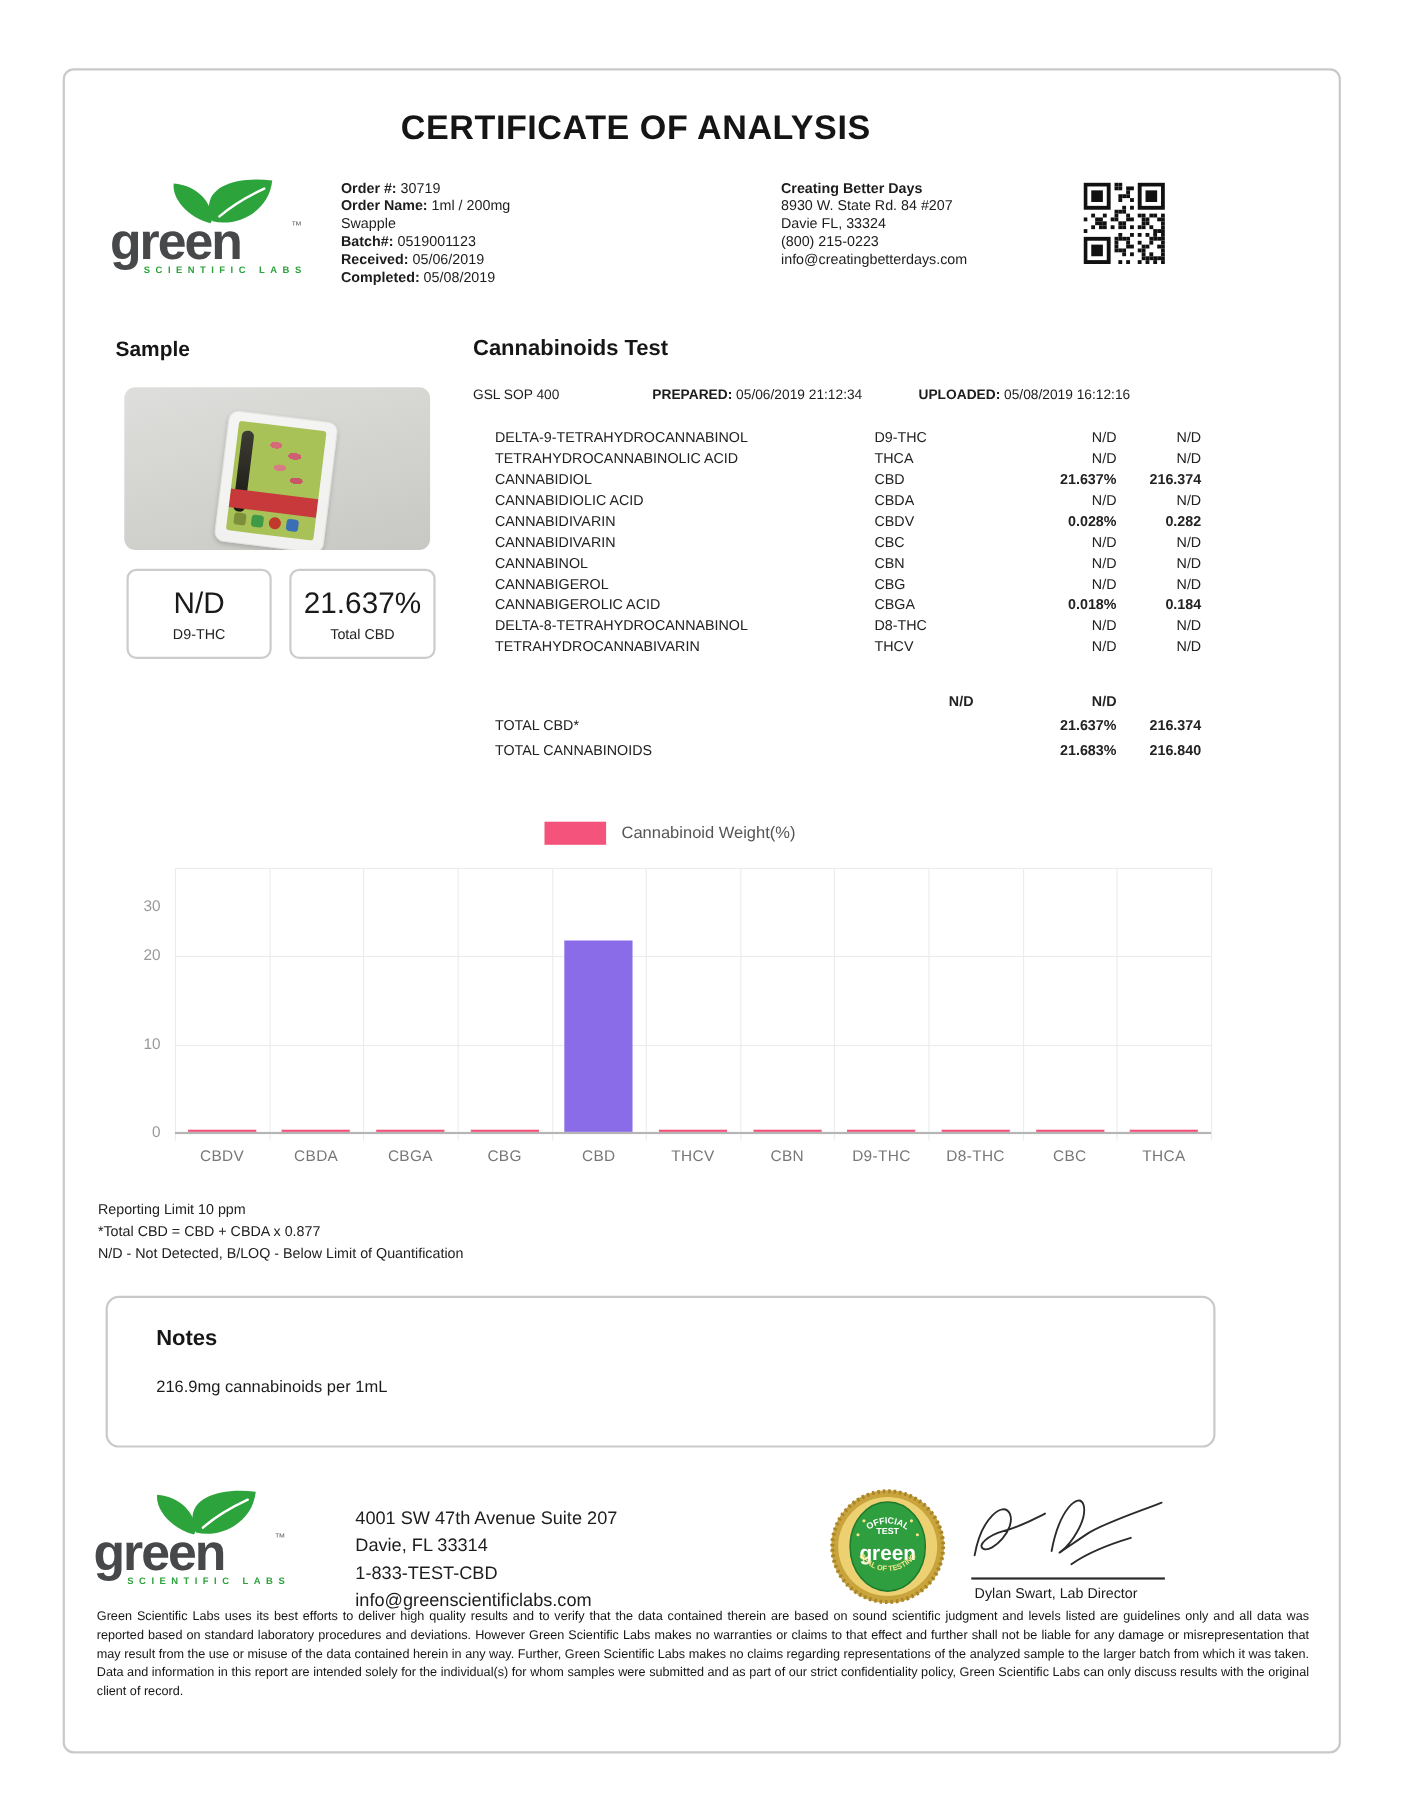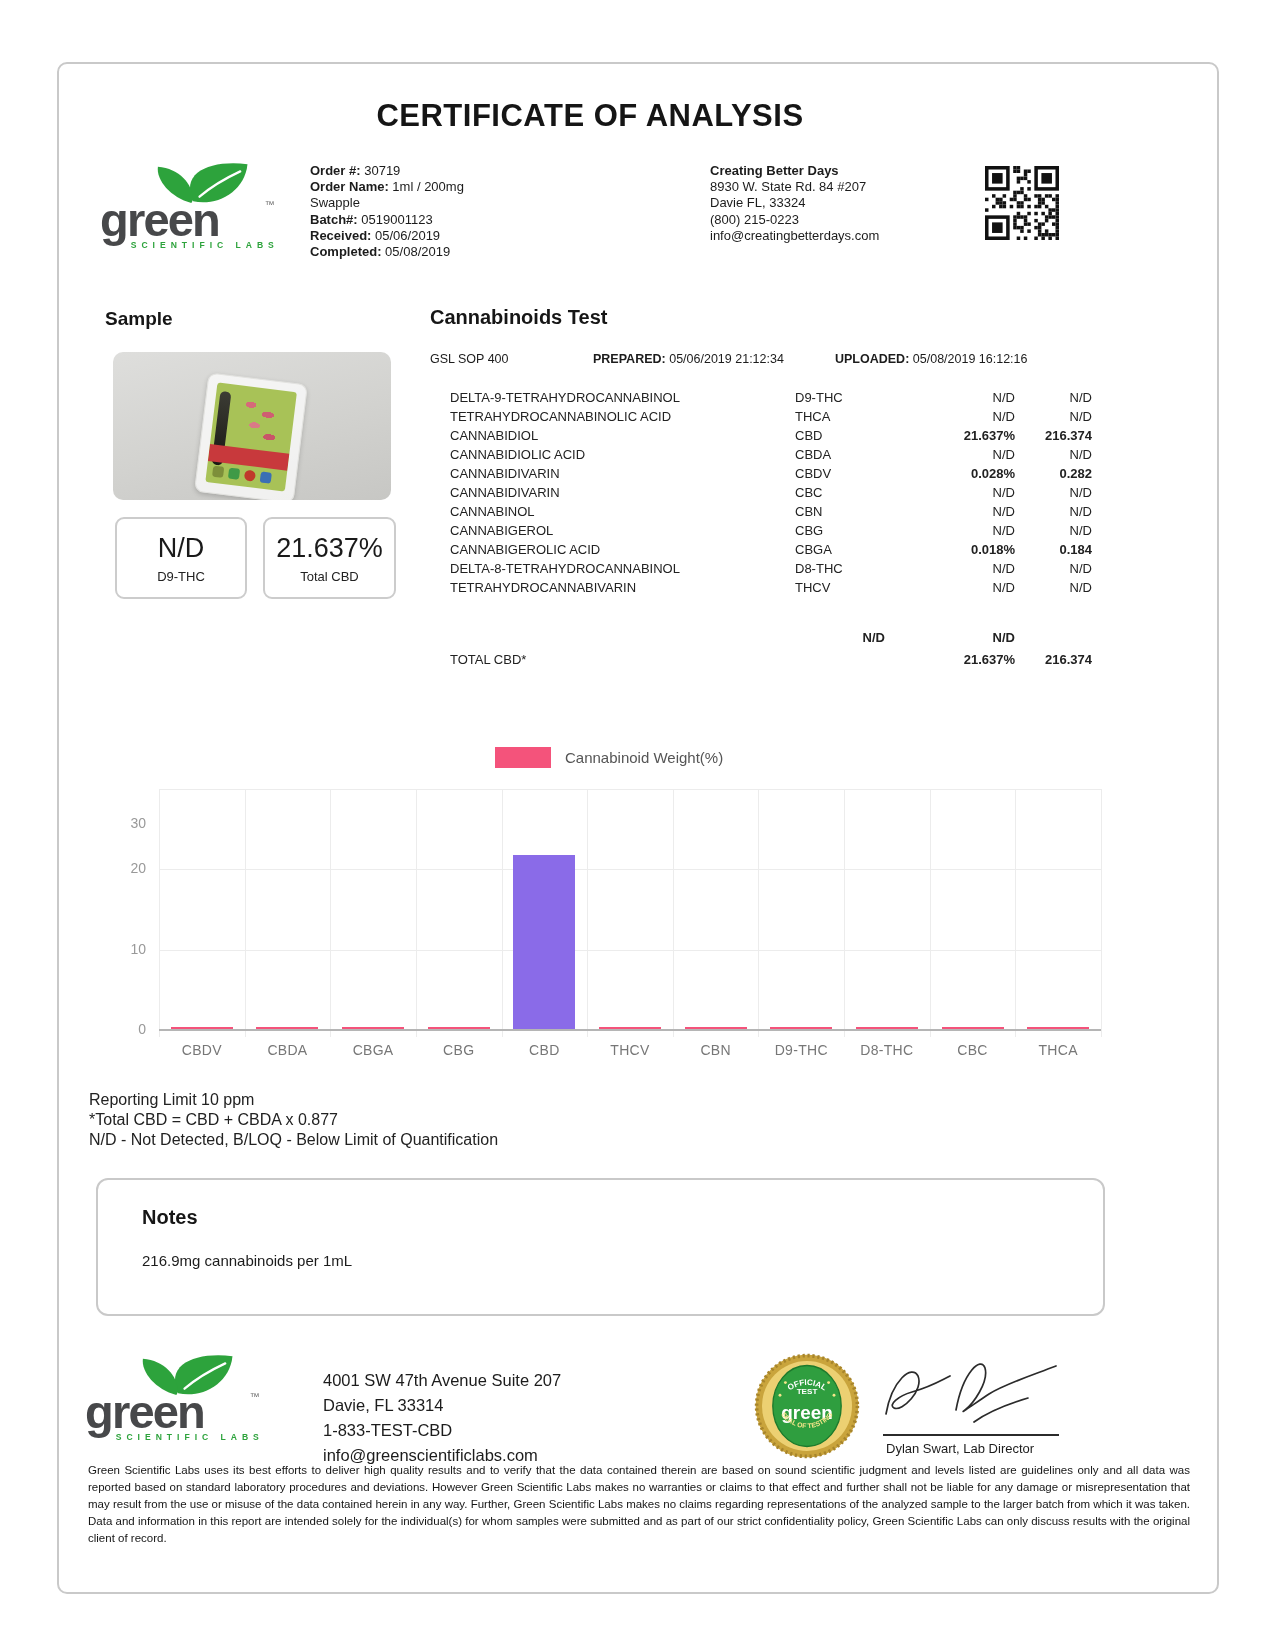--- a/index.html
+++ b/index.html
@@ -1,18 +1,18 @@
 <!DOCTYPE html>
 <html><head>
 <meta charset="utf-8">
 <style>
   html,body{margin:0;padding:0;}
   body{width:1275px;height:1650px;background:#ffffff;font-family:"Liberation Sans",sans-serif;position:relative;color:#1c1c1c;overflow:hidden;}
   .sheet{position:absolute;left:57px;top:62px;width:1158px;height:1528px;border:2px solid #c9c9c9;border-radius:10px;}
-  .page-title{position:absolute;left:280px;top:98px;width:620px;margin:0;text-align:center;font-size:31px;font-weight:bold;letter-spacing:.5px;color:#151515;}
+  .page-title{position:absolute;left:268px;top:98px;width:620px;margin:0;text-align:center;font-size:31px;font-weight:bold;letter-spacing:.5px;color:#151515;}
   .logo-top{position:absolute;left:100px;top:156px;width:190px;height:95px;}
   .logo-footer{position:absolute;left:85px;top:1348px;width:190px;height:95px;}
   .info-block{font-size:13px;line-height:16.2px;color:#1c1c1c;}
   .order-info{position:absolute;left:310px;top:163px;width:186px;}
   .client-info{position:absolute;left:710px;top:163px;width:280px;}
   .qr{position:absolute;left:985px;top:166px;width:74px;height:74px;}
   .section-h{position:absolute;margin:0;font-weight:bold;color:#161616;}
   .sample-h{left:105px;top:308px;font-size:19px;}
   .test-h{left:430px;top:306px;font-size:20px;}
   .sample-photo{position:absolute;left:113px;top:352px;width:278px;height:148px;border-radius:10px;background:linear-gradient(165deg,#dededc 0%,#d2d2cf 55%,#c7c7c4 100%);overflow:hidden;}
@@ -54,21 +54,21 @@
   .legend{position:absolute;left:495px;top:747px;display:flex;align-items:center;}
   .legend-swatch{width:56px;height:21px;}
   .legend-label{font-size:15px;color:#555;margin-left:14px;}
   .plot{position:absolute;left:159px;top:789px;width:942px;height:241px;}
   .gl-h{position:absolute;left:0;width:100%;height:1px;background:#ececec;}
   .gl-v{position:absolute;top:0;width:1px;height:248px;background:#ececec;}
   .baseline{position:absolute;left:0;bottom:-1px;width:100%;height:2px;background:#b5b5b5;}
   .bar{position:absolute;bottom:1px;}
   .ytick{position:absolute;left:106px;width:40px;text-align:right;font-size:14px;color:#999;}
   .xlabel{position:absolute;top:1042px;font-size:14px;color:#777;text-align:center;letter-spacing:.3px;}
-  .footnotes{position:absolute;left:89px;top:1090px;font-size:16px;line-height:20px;color:#222;}
+  .footnotes{position:absolute;left:89px;top:1090px;font-size:13px;line-height:20px;color:#222;}
   .notes-box{position:absolute;left:96px;top:1178px;width:1005px;height:134px;border:2px solid #c9c9c9;border-radius:12px;}
   .notes-h{position:absolute;left:44px;top:26px;margin:0;font-size:20px;font-weight:bold;color:#161616;}
   .notes-t{position:absolute;left:44px;top:72px;font-size:15px;color:#1c1c1c;}
   .addr{position:absolute;left:323px;top:1368px;font-size:16.5px;line-height:25px;color:#1c1c1c;}
   .seal{position:absolute;left:753px;top:1352px;width:108px;height:108px;}
   .sig-svg{position:absolute;left:878px;top:1352px;width:185px;height:80px;}
   .sig-line{position:absolute;left:883px;top:1434px;width:176px;height:2px;background:#2b2b2b;}
   .sig-name{position:absolute;left:886px;top:1441px;font-size:13px;color:#1c1c1c;}
   .disclaimer{position:absolute;left:88px;top:1462px;width:1102px;font-size:11.5px;line-height:17px;color:#161616;text-align:justify;}
 </style>
@@ -348,20 +348,25 @@
   <div id="table-totals">
       <div class="t-row">
         <span class="c3 bold">N/D</span>
         <span class="c4 bold">N/D</span>
       </div>
       <div class="t-row">
         <span class="c1">TOTAL CBD*</span>
         <span class="c3 bold">21.637%</span>
         <span class="c4 bold">216.374</span>
       </div>
+      <div class="t-row">
+        <span class="c1">TOTAL CANNABINOIDS</span>
+        <span class="c3 bold">21.683%</span>
+        <span class="c4 bold">216.840</span>
+      </div>
     </div>
 </div>
 
 <div class="legend">
   <span class="legend-swatch" id="legend-swatch" style="background: rgb(244, 83, 123);"></span>
   <span class="legend-label">Cannabinoid Weight(%)</span>
 </div>
 <div class="plot" id="plot">
     <div class="gl-h" style="top: 160.667px;"></div>
     <div class="gl-h" style="top: 80.3333px;"></div>

